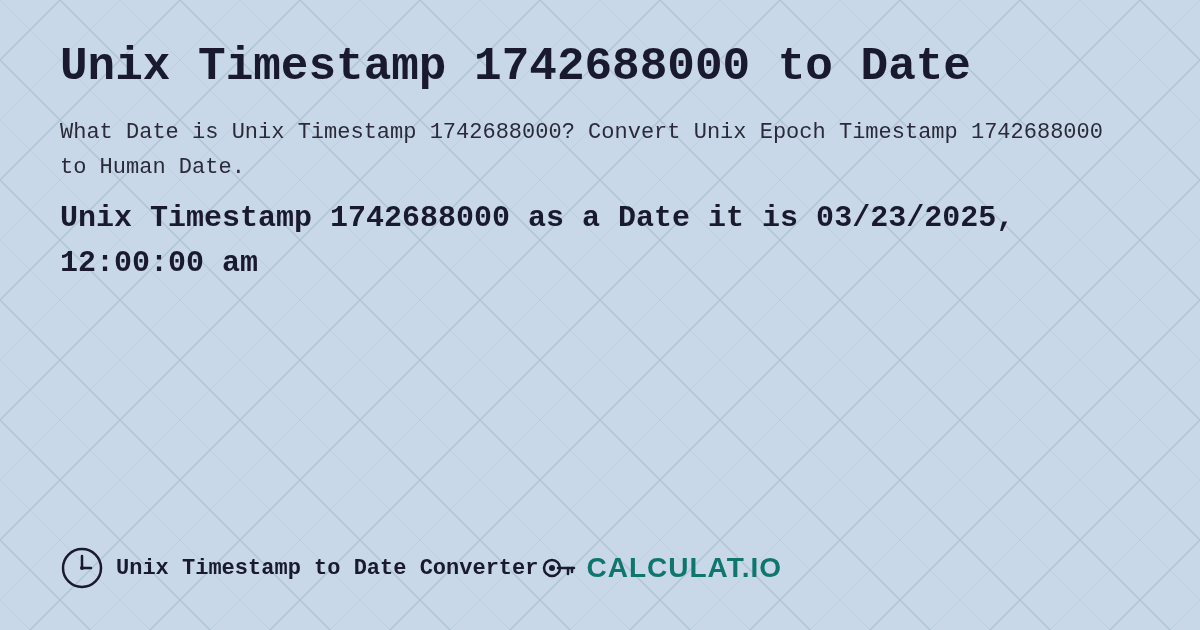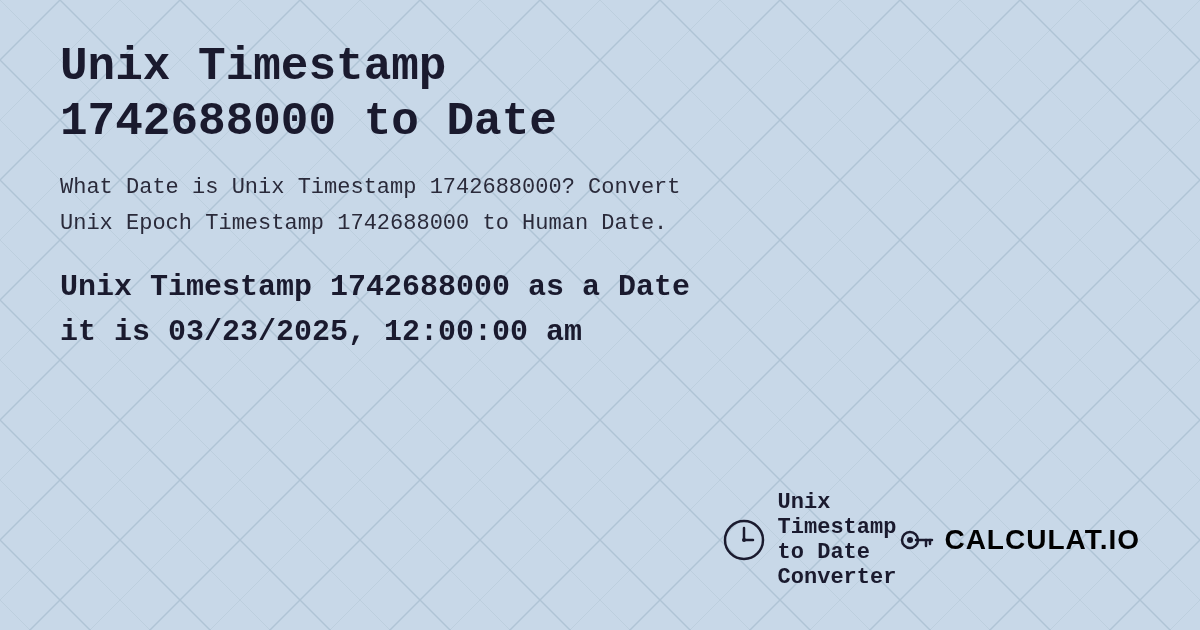--- a/index.html
+++ b/index.html
@@ -26,54 +26,54 @@
       height: 100%;
       z-index: 0;
     }
 
     .content {
       position: relative;
       z-index: 1;
       padding: 40px 60px;
       height: 100%;
       display: flex;
-      flex-direction: row;
+      flex-direction: column;
       justify-content: space-between;
     }
 
     .main-title {
       font-size: 46px;
       font-weight: bold;
       color: #1a1a2e;
       line-height: 1.2;
       margin-bottom: 20px;
     }
 
     .description {
       font-size: 22px;
       color: #2a2a3a;
       line-height: 1.6;
       font-family: 'Courier New', Courier, monospace;
     }
 
     .result-section {
-      margin-top: 24px;
+      margin-top: 10px;
     }
 
     .result-text {
       font-size: 30px;
       font-weight: bold;
       color: #1a1a2e;
       line-height: 1.5;
       font-family: 'Courier New', Courier, monospace;
     }
 
     .footer {
       display: flex;
-      justify-content: space-between;
+      justify-content: flex-start;
       align-items: center;
       margin-top: auto;
       padding-top: 20px;
     }
 
     .footer-left {
       display: flex;
       align-items: center;
       gap: 12px;
     }
@@ -98,21 +98,21 @@
     }
 
     .logo-icon {
       width: 40px;
       height: 40px;
     }
 
     .logo-text {
       font-size: 28px;
       font-weight: bold;
-      color: #000000;
+      color: #0f766e;
       font-family: Arial, sans-serif;
       letter-spacing: 1px;
     }
   </style>
 </head>
 <body>
 
 <svg class="bg-pattern" xmlns="http://www.w3.org/2000/svg">
   <defs>
     <pattern id="diamond-pattern" x="0" y="0" width="120" height="120" patternUnits="userSpaceOnUse">

